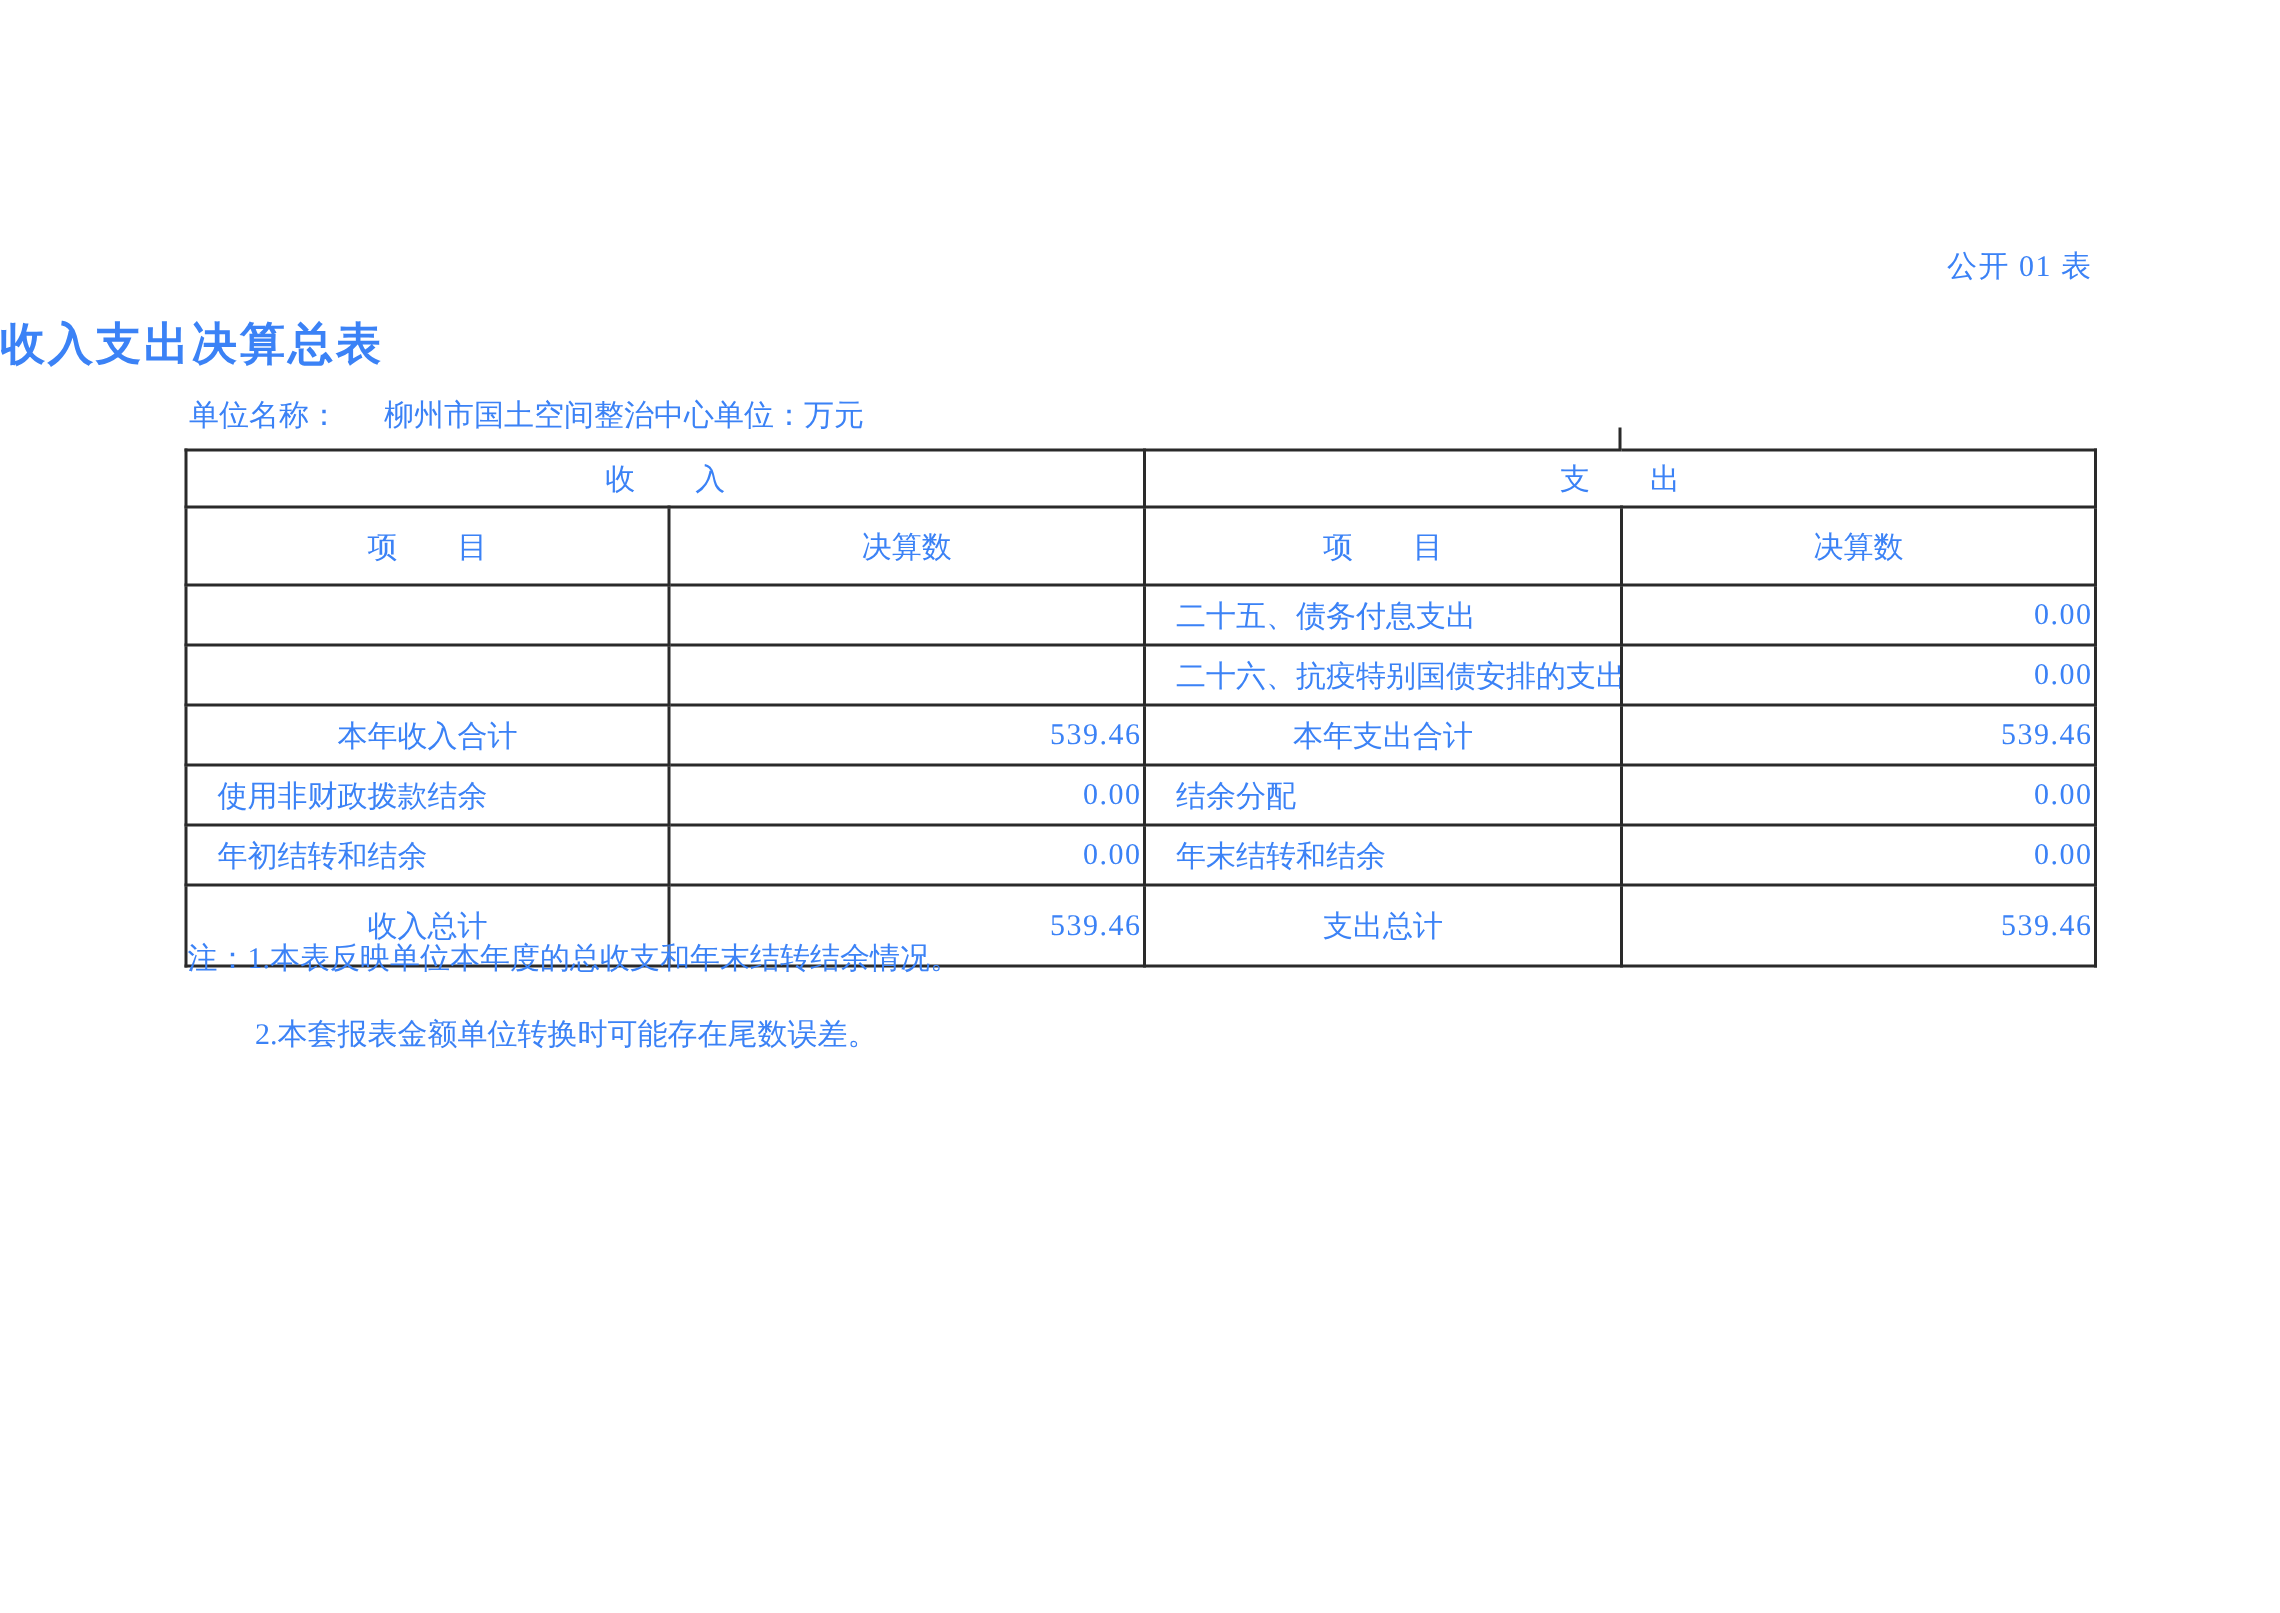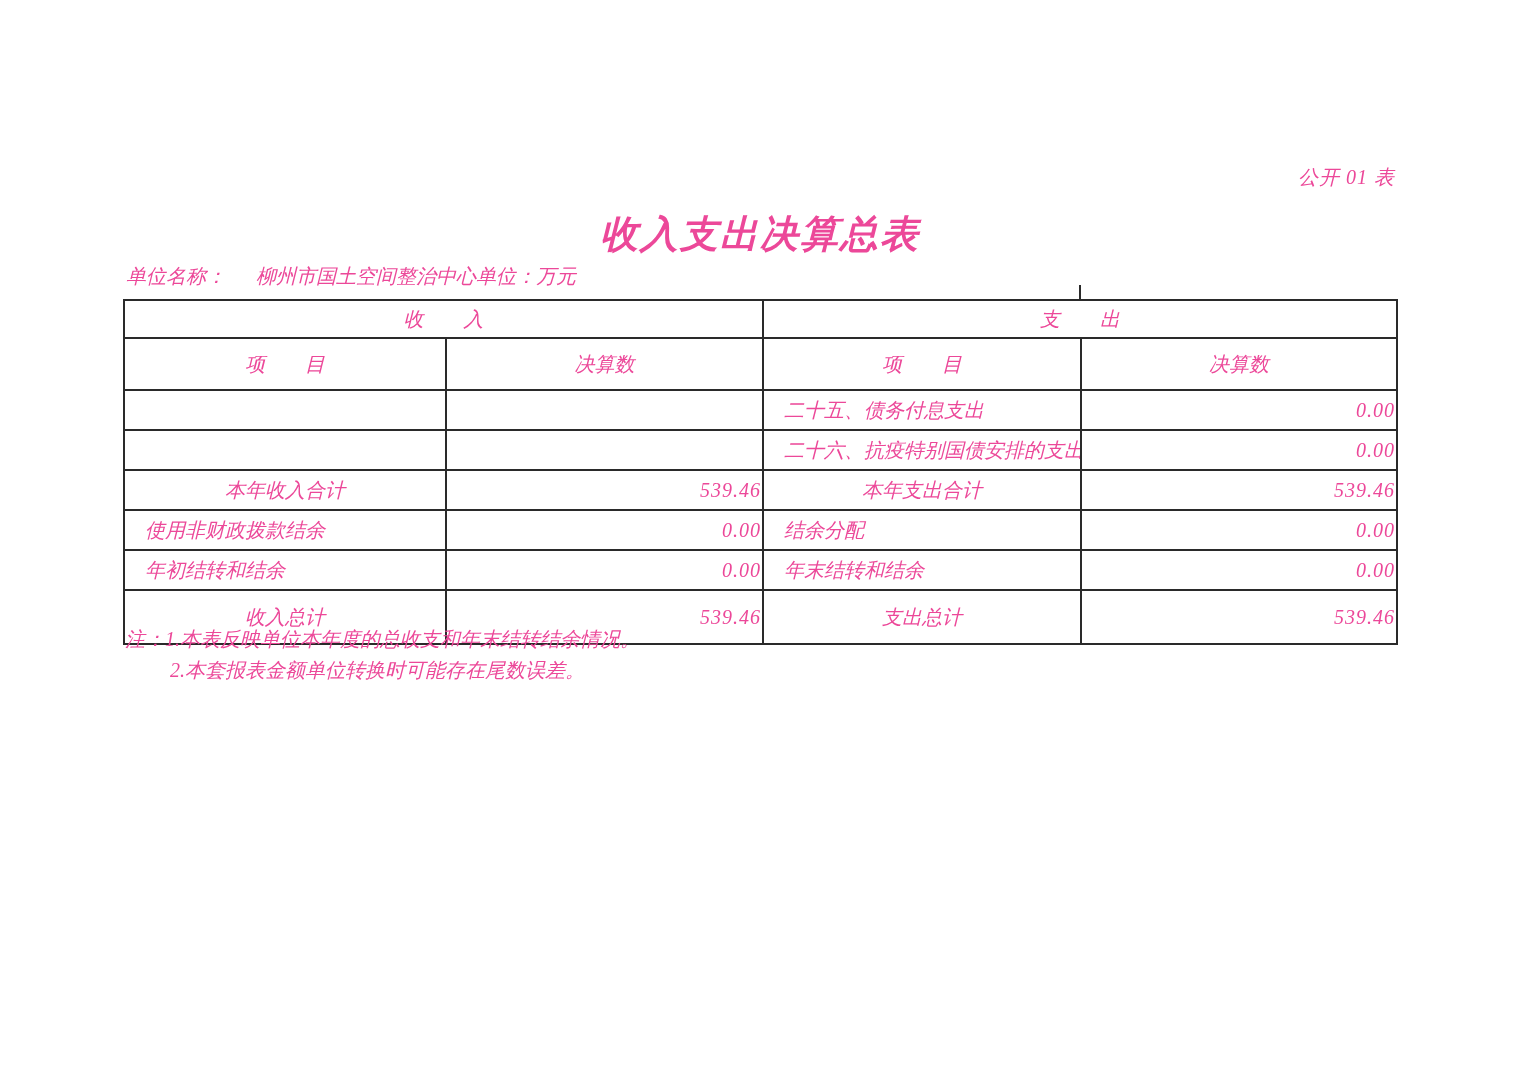--- a/index.html
+++ b/index.html
@@ -2,41 +2,40 @@
 <html><head>
 <meta charset="utf-8">
 <style>
   * { margin: 0; padding: 0; box-sizing: border-box; }
   html, body { background: #ffffff; }
   .page {
     position: relative;
     width: 1520px;
     height: 1075px;
     background: #ffffff;
-    color: #ec4899;
+    color: #3b82f6;
     font-family: "Liberation Serif", "DejaVu Serif", serif;
     overflow: hidden;
-    font-style: italic;
   }
   .doc-label {
     position: absolute;
     top: 164px;
     left: 123px;
     width: 1272px;
     text-align: right;
     font-size: 20px;
     letter-spacing: 1px;
   }
   .doc-title {
     position: absolute;
     top: 209px;
     left: 0;
     width: 100%;
-    text-align: center;
-    font-size: 38px;
+    text-align: left;
+    font-size: 30px;
     font-weight: bold;
     letter-spacing: 2px;
   }
   .unit-row {
     position: absolute;
     top: 263px;
     left: 126px;
     width: 1268px;
     display: flex;
     justify-content: flex-start;
@@ -81,21 +80,21 @@
     background: #2a2a2a;
   }
   .notes {
     position: absolute;
     top: 624px;
     left: 125px;
     font-size: 20px;
     line-height: 31px;
   }
   .note-line { display: flex; }
-  .note-indent { padding-left: 45px; }
+  .note-indent { padding-left: 45px; margin-top: 20px; }
 </style>
 </head>
 <body>
 
 <div class="page">
 
   <div class="doc-label">公开 01 表</div>
 
   <div class="doc-title">收入支出决算总表</div>
 

